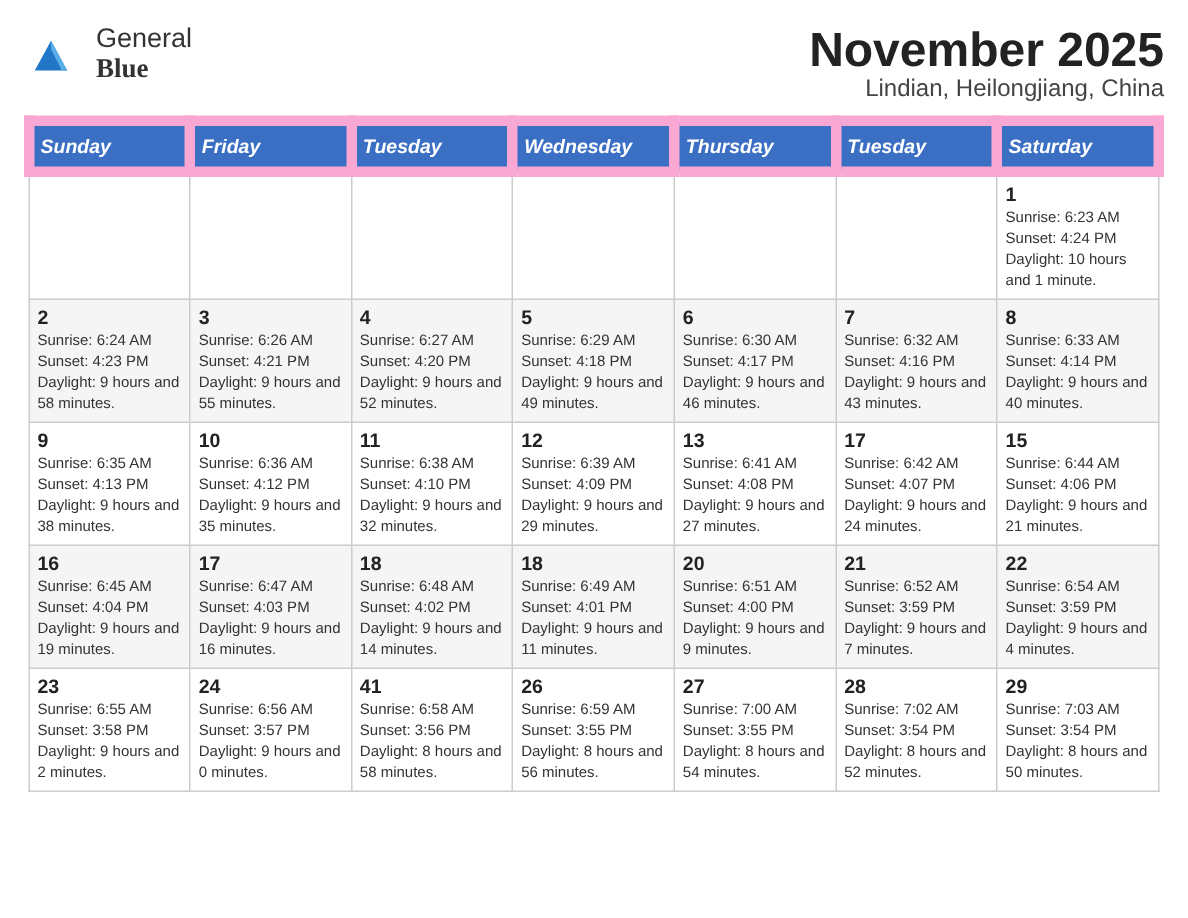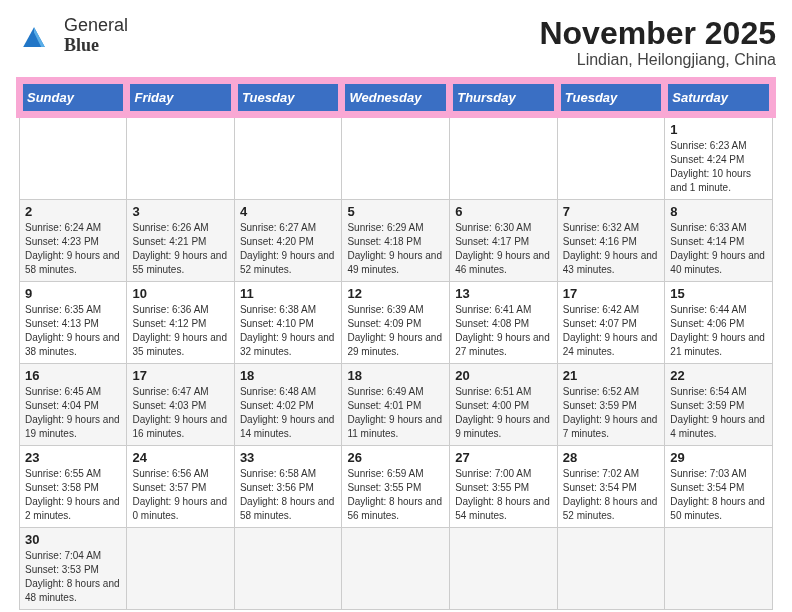--- a/index.html
+++ b/index.html
@@ -229,46 +229,34 @@
       <tr>
         <td>
           <span class="day-number">23</span>
           <div class="day-info">Sunrise: 6:55 AM<br>Sunset: 3:58 PM<br>Daylight: 9 hours and 2 minutes.</div>
         </td>
         <td>
           <span class="day-number">24</span>
           <div class="day-info">Sunrise: 6:56 AM<br>Sunset: 3:57 PM<br>Daylight: 9 hours and 0 minutes.</div>
         </td>
         <td>
-          <span class="day-number">33</span>
+          <span class="day-number">41</span>
           <div class="day-info">Sunrise: 6:58 AM<br>Sunset: 3:56 PM<br>Daylight: 8 hours and 58 minutes.</div>
         </td>
         <td>
           <span class="day-number">26</span>
           <div class="day-info">Sunrise: 6:59 AM<br>Sunset: 3:55 PM<br>Daylight: 8 hours and 56 minutes.</div>
         </td>
         <td>
           <span class="day-number">27</span>
           <div class="day-info">Sunrise: 7:00 AM<br>Sunset: 3:55 PM<br>Daylight: 8 hours and 54 minutes.</div>
         </td>
         <td>
           <span class="day-number">28</span>
           <div class="day-info">Sunrise: 7:02 AM<br>Sunset: 3:54 PM<br>Daylight: 8 hours and 52 minutes.</div>
         </td>
         <td>
           <span class="day-number">29</span>
           <div class="day-info">Sunrise: 7:03 AM<br>Sunset: 3:54 PM<br>Daylight: 8 hours and 50 minutes.</div>
         </td>
-      </tr>
-      <tr>
-        <td>
-          <span class="day-number">30</span>
-          <div class="day-info">Sunrise: 7:04 AM<br>Sunset: 3:53 PM<br>Daylight: 8 hours and 48 minutes.</div>
-        </td>
-        <td class="empty-cell"></td>
-        <td class="empty-cell"></td>
-        <td class="empty-cell"></td>
-        <td class="empty-cell"></td>
-        <td class="empty-cell"></td>
-        <td class="empty-cell"></td>
       </tr>
     </tbody>
 </table>
 
 </body></html>

